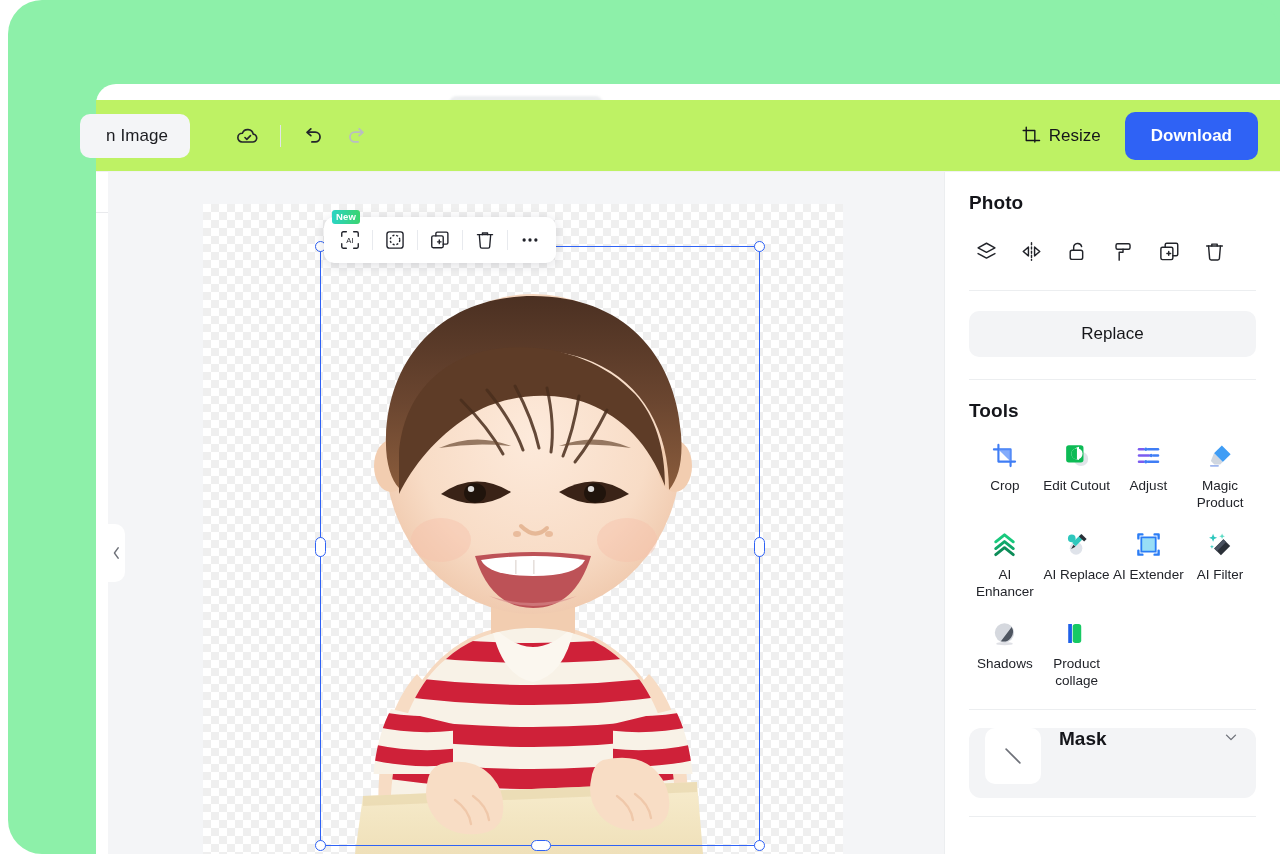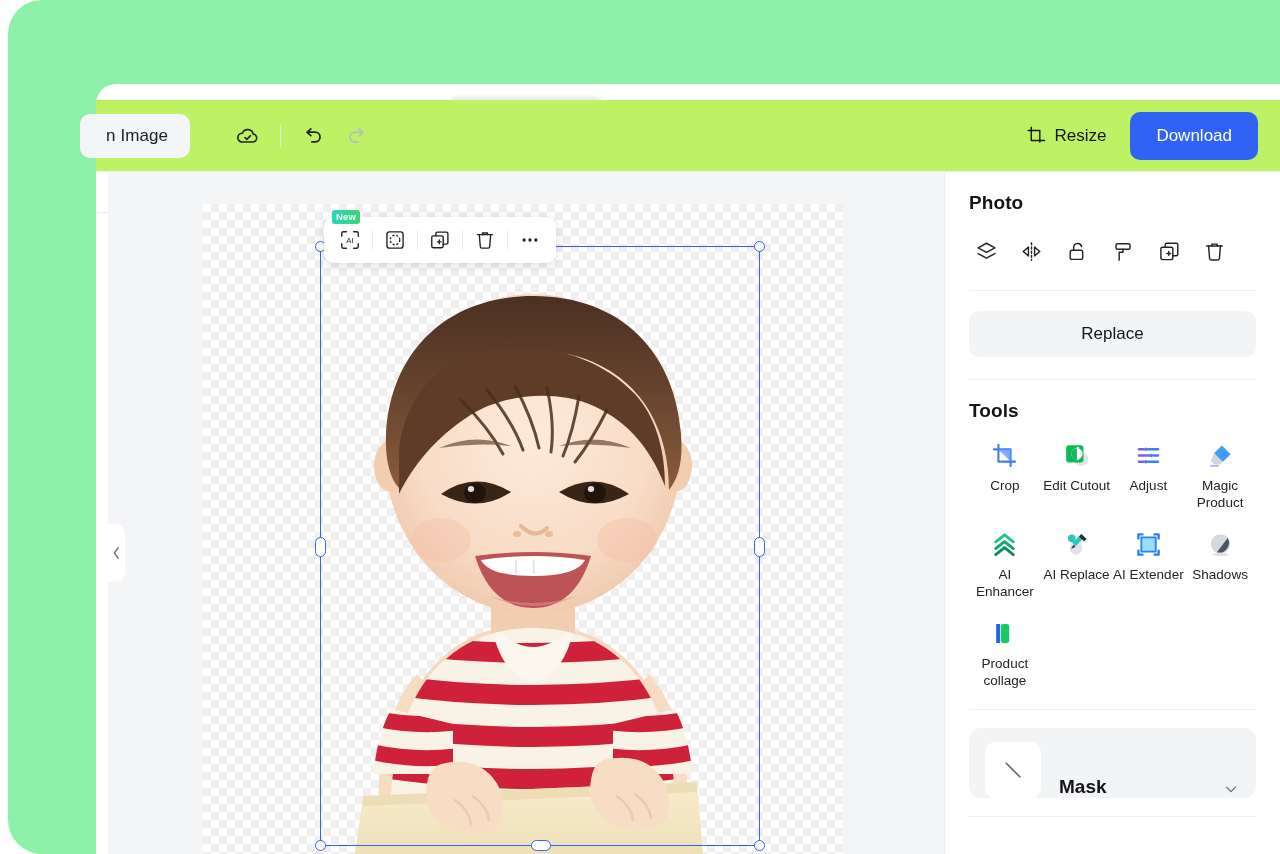--- a/index.html
+++ b/index.html
@@ -84,21 +84,21 @@
     display: flex; align-items: center; gap: 7px;
     height: 40px; padding: 0 10px;
     border-radius: 8px; cursor: pointer;
     font-size: 17px; color: #15161a;
   }
   #download-button {
     height: 48px; padding: 0 26px;
     display: flex; align-items: center; justify-content: center;
     background: #2f62f5;
     color: #ffffff;
-    font-size: 17px; font-weight: normal;
+    font-size: 17px; font-weight: bold;
     border-radius: 10px;
     cursor: pointer;
     border: none;
     font-family: "Liberation Sans", sans-serif;
   }
 
   
   #left-rail {
     position: absolute;
     left: 96px; top: 172px;
@@ -258,21 +258,21 @@
     text-align: center;
     line-height: 17px;
     max-width: 76px;
   }
   #hr-3 { margin-top: 20px; }
   #mask-row {
     margin-top: 18px;
     height: 70px;
     background: #f3f4f6;
     border-radius: 12px;
-    display: flex; align-items: flex-end;
+    display: flex; align-items: flex-start;
     padding: 0 16px;
     cursor: pointer;
   }
   #mask-thumb {
     width: 56px; height: 56px;
     background: #ffffff;
     border-radius: 10px;
     display: flex; align-items: center; justify-content: center;
   }
   #mask-label {
@@ -695,20 +695,32 @@
           <path d="M5.6 5.6h12.8v12.8H5.6z" stroke="#2b7df5" stroke-width="1.6"></path>
           <path d="M3 3h3.6M3 3v3.6" stroke="#2b7df5" stroke-width="2.1" stroke-linecap="round"></path>
           <path d="M21 3h-3.6M21 3v3.6" stroke="#2b7df5" stroke-width="2.1" stroke-linecap="round"></path>
           <path d="M3 21h3.6M3 21v-3.6" stroke="#2b7df5" stroke-width="2.1" stroke-linecap="round"></path>
           <path d="M21 21h-3.6M21 21v-3.6" stroke="#2b7df5" stroke-width="2.1" stroke-linecap="round"></path>
         </svg>
       </span>
       <span class="tool-label">AI Extender</span>
     </div>
 
+    <div class="tool-item">
+      <span class="tool-ico">
+        <svg width="27" height="27" viewBox="0 0 24 24">
+          <path d="M14.6 7.4 20.6 13.4 12.4 21.6 6.4 15.6z" fill="#2b3038"></path>
+          <path d="M14.6 7.4 17 9.8 8.8 18l-2.4-2.4z" fill="#4a5260"></path>
+          <path d="M5.4 2.4 6.4 5l2.6 1-2.6 1-1 2.6-1-2.6L1.8 6l2.6-1z" fill="#2ec7bd"></path>
+          <path d="M13.4 2.2l.7 1.8 1.8.7-1.8.7-.7 1.8-.7-1.8-1.8-.7 1.8-.7z" fill="#5adbc4"></path>
+          <path d="M4.4 12.2l.5 1.3 1.3.5-1.3.5-.5 1.3-.5-1.3-1.3-.5 1.3-.5z" fill="#2ec7bd"></path>
+        </svg>
+      </span>
+      <span class="tool-label">AI Filter</span>
+    </div>
 
     <div class="tool-item">
       <span class="tool-ico">
         <svg width="27" height="27" viewBox="0 0 24 24">
           <circle cx="12" cy="11.4" r="8.6" fill="#d5d8de"></circle>
           <path d="M18.4 6.2a8.6 8.6 0 0 1-9.6 12.6z" fill="#4e5560"></path>
           <ellipse cx="12" cy="21" rx="7.4" ry="1.5" fill="#c9ccd3" opacity=".6"></ellipse>
         </svg>
       </span>
       <span class="tool-label">Shadows</span>

